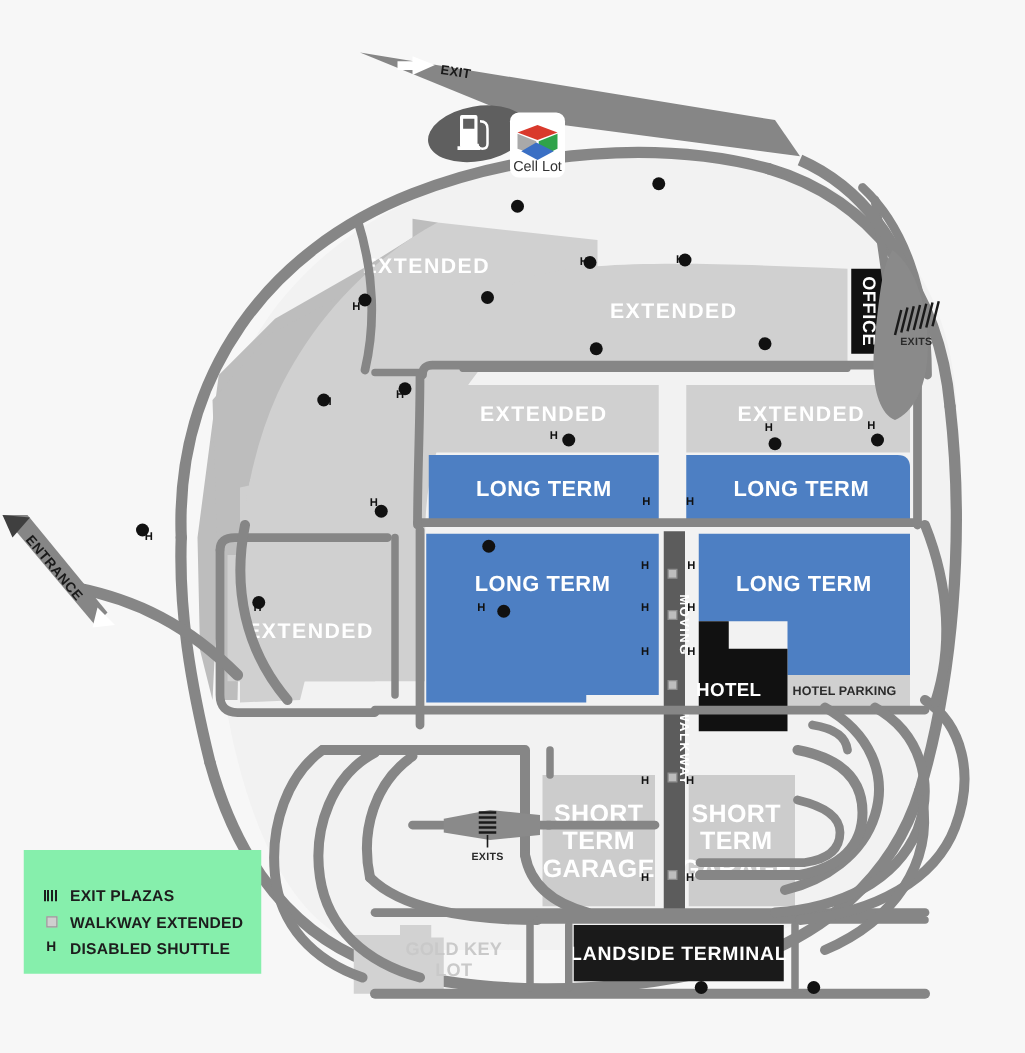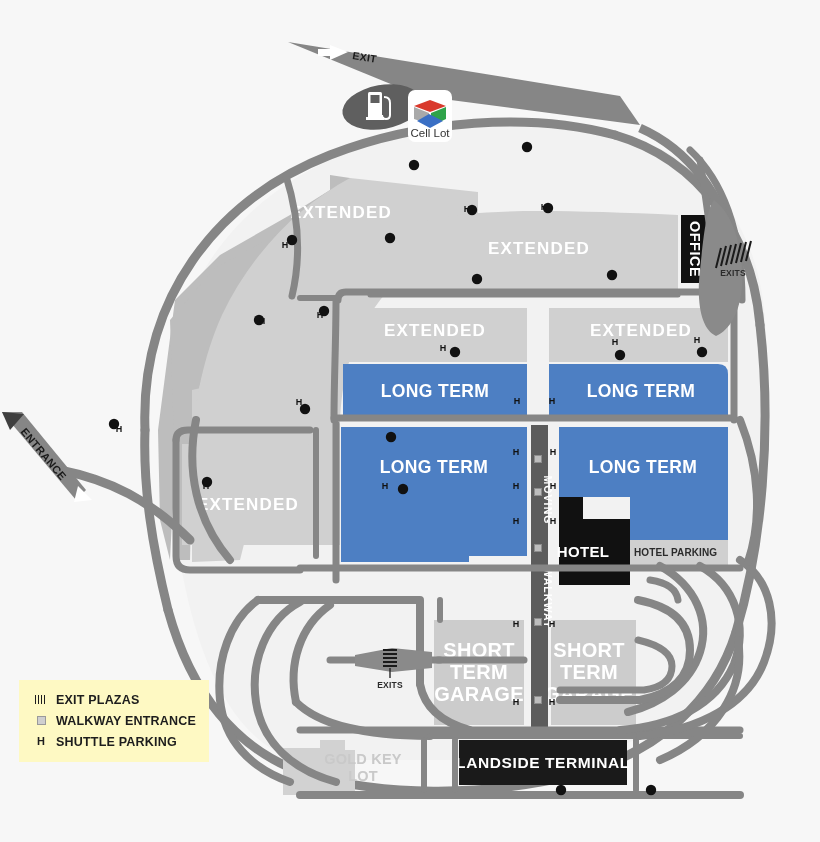--- a/index.html
+++ b/index.html
@@ -33,22 +33,22 @@
   .lbl-walkway{fill:#ffffff;font-size:10.5px;font-weight:bold;letter-spacing:1.1px;}
   .lbl-exits{fill:#2b2b2b;font-size:8.5px;font-weight:bold;letter-spacing:.2px;text-anchor:middle;}
   .lbl-exit-road{fill:#1a1a1a;font-size:10.5px;font-weight:bold;letter-spacing:.3px;}
   .lbl-entrance{fill:#1a1a1a;font-size:11px;font-weight:bold;letter-spacing:.4px;}
   .lbl-h{fill:#111111;font-size:9px;font-weight:bold;text-anchor:middle;font-family:"Liberation Sans",sans-serif;}
   .lbl-celllot{fill:#333333;font-size:11.5px;text-anchor:middle;font-family:"Liberation Sans",sans-serif;}
 
   
   #legend{
     position:absolute;left:19px;top:680px;width:190px;
-    background:#fef9c3;
-    padding:9px 12px 10px 12px;
+    background:#86efac;
+    padding:26px 12px 10px 12px;
     box-sizing:border-box;
   }
   .legend-row{
     display:flex;align-items:center;
     height:21px;
     font-size:12.5px;font-weight:bold;color:#1d1d1d;
     letter-spacing:.2px;
     font-family:"Liberation Sans", sans-serif;
   }
   .legend-key{width:20px;display:flex;align-items:center;justify-content:center;flex:0 0 20px;}
@@ -385,25 +385,25 @@
       <span class="k-plaza"></span>
     </span>
     <span class="legend-text">EXIT PLAZAS</span>
   </div>
 
 
   <div class="legend-row">
     <span class="legend-key">
       <span class="k-sq"></span>
     </span>
-    <span class="legend-text">WALKWAY ENTRANCE</span>
+    <span class="legend-text">WALKWAY EXTENDED</span>
   </div>
 
   <div class="legend-row">
     <span class="legend-key">
       <span class="k-h">H</span>
     </span>
-    <span class="legend-text">SHUTTLE PARKING</span>
+    <span class="legend-text">DISABLED SHUTTLE</span>
   </div>
 
 </div>
 
 </div>
 
 </body></html>

